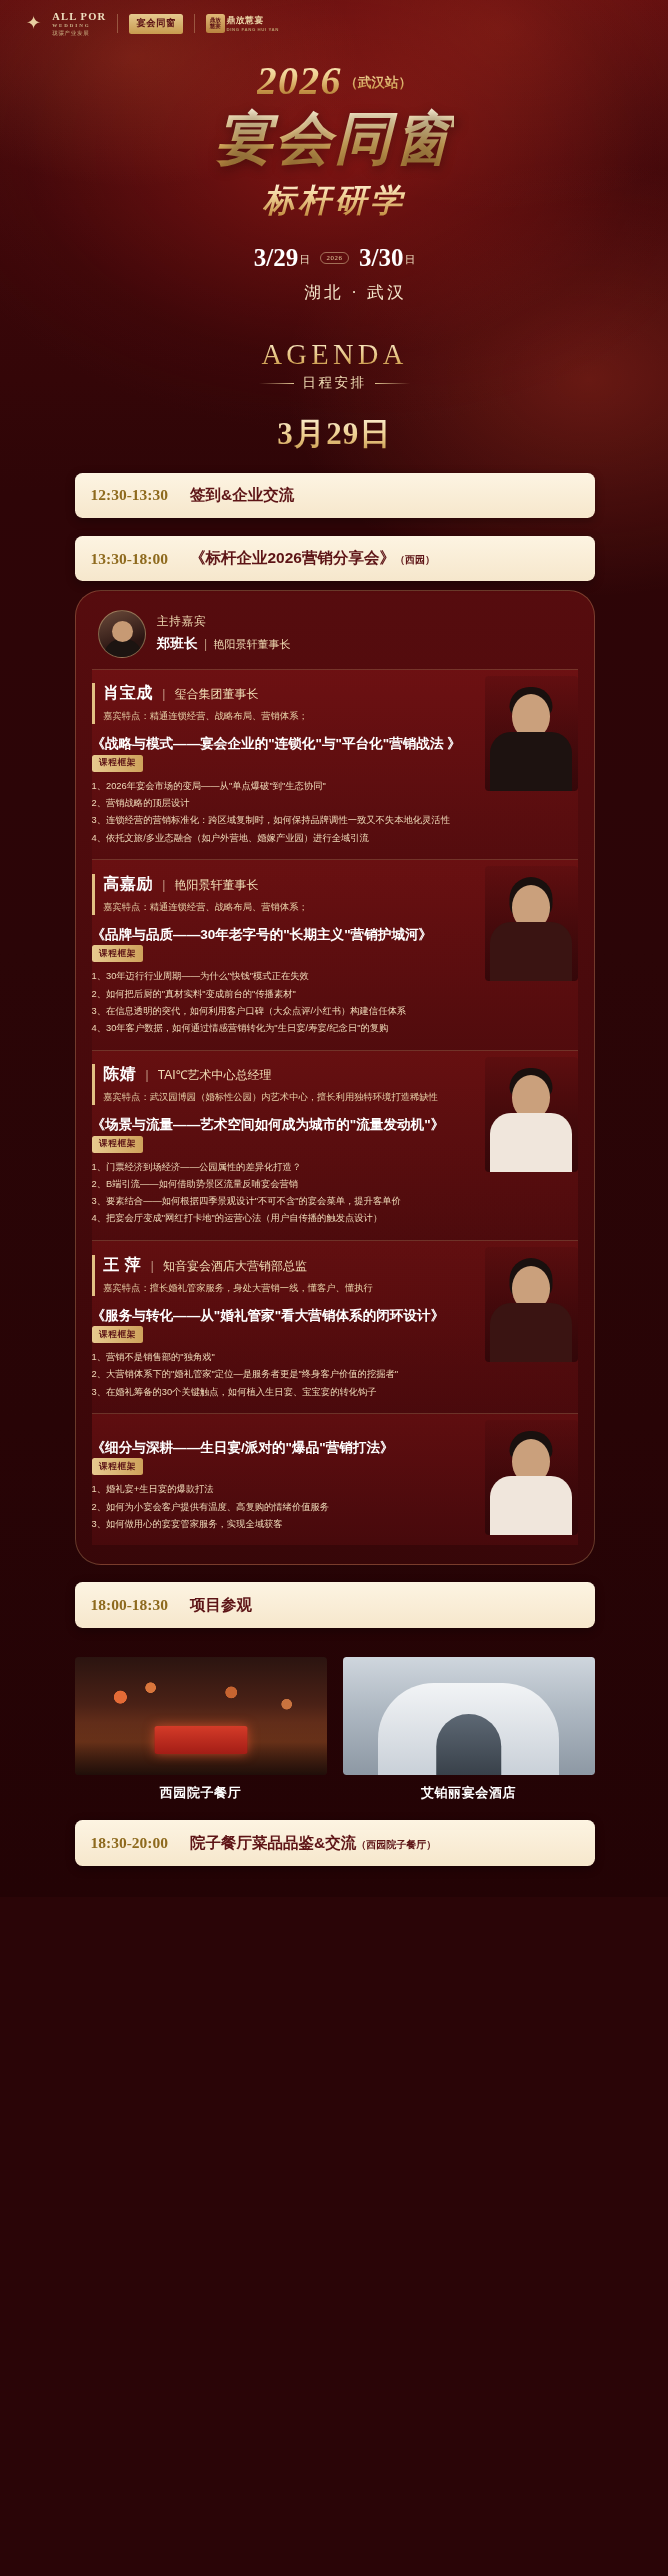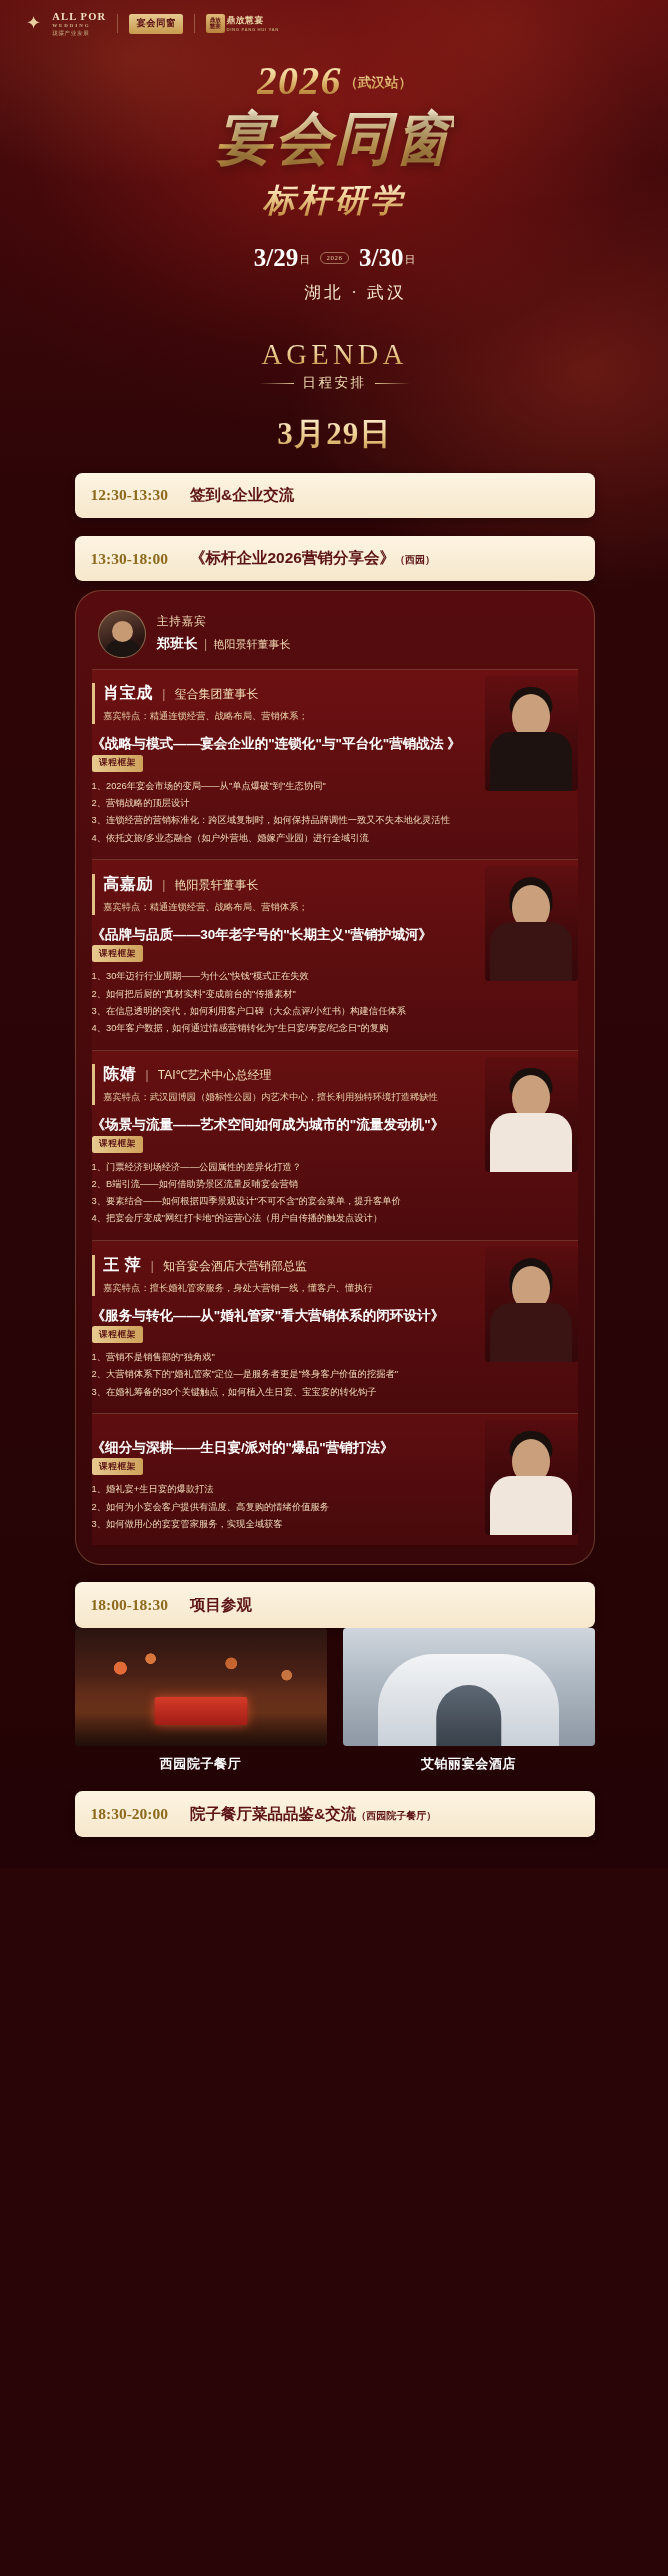--- a/index.html
+++ b/index.html
@@ -249,21 +249,21 @@
     position: absolute; left: 50%; transform: translateX(-50%);
     bottom: 0; width: 82px; height: 59px; border-radius: 21px 21px 0 0;
     background: #1d1210;
   }
   .portrait.f .hair { height: 43px; border-radius: 22px 22px 16px 16px; }
   .portrait.f .body { background: #3a1412; }
   .portrait.f2 .body { background: #f0e6dc; }
 
   
   .visit-imgs {
-    display: flex; gap: 16px; justify-content: center; margin-top: 0;
+    display: flex; gap: 16px; justify-content: center; margin-top: 29px;
   }
   .visit-card { width: 285px; }
   .visit-photo {
     width: 100%; height: 118px; border-radius: 3.7px; position: relative; overflow: hidden;
   }
   .photo-a {
     background:
       linear-gradient(180deg,#2b1410 0%,#4a2116 40%,#7b3a1d 72%,#3a1a10 100%);
   }
   .photo-a::before {

